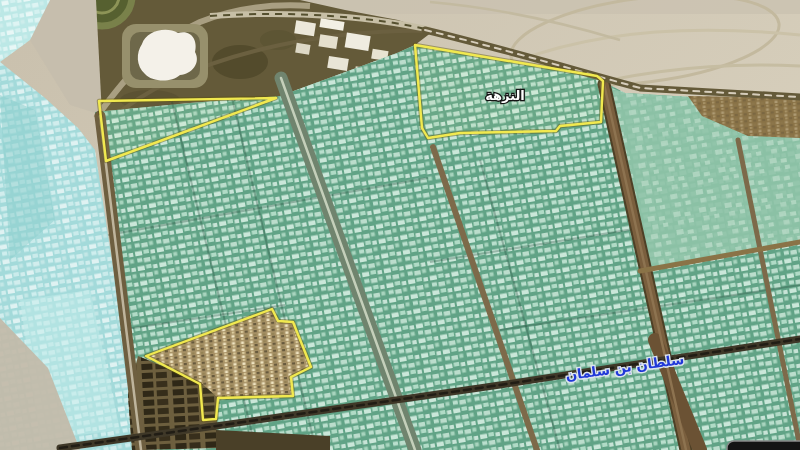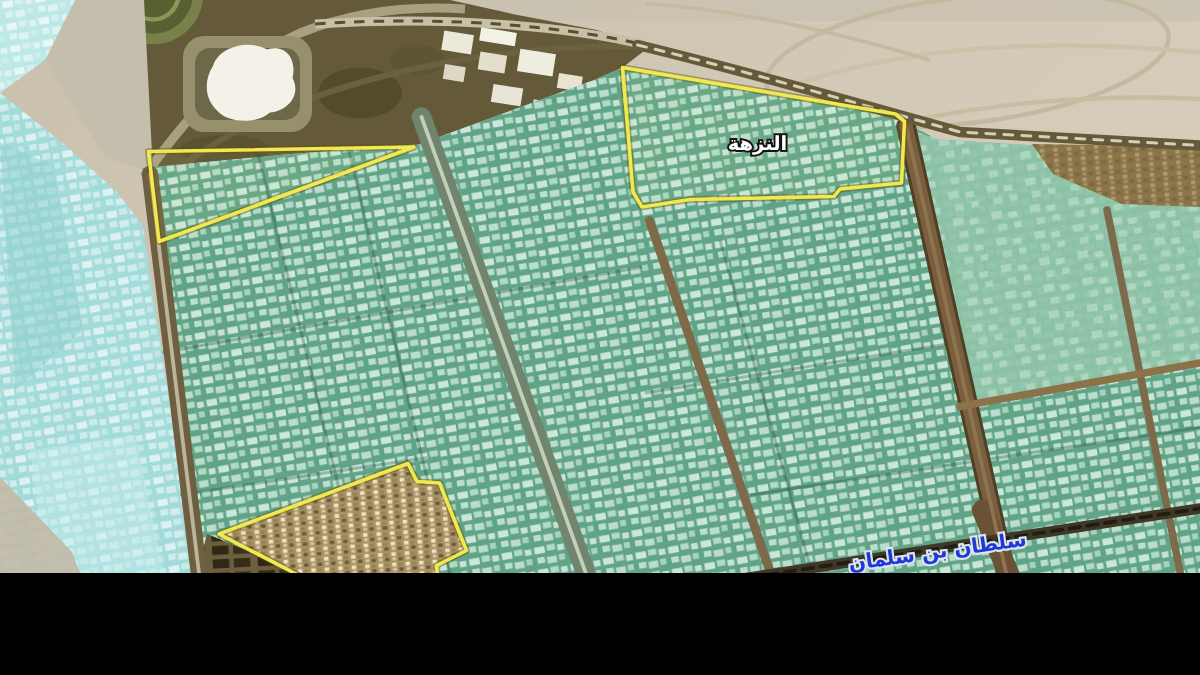--- a/index.html
+++ b/index.html
@@ -1,17 +1,17 @@
 <!DOCTYPE html>
 <html style="--color-desert: #cfc6b2; --color-desert-light: #d8d0bd; --color-olive-band: #645a39; --color-gray-corridor: #c6bead; --color-teal-urban: #61a386; --color-teal-flat: #8fc3a8; --color-cyan-urban: #a3dada; --color-cyan-light: #bce8e6; --color-old-town: #a38c63; --color-warehouse-dark: #6d5f3e; --color-brown-patch: #8a7347; --color-road-brown: #7d6a4a; --color-road-dark: #3f3828; --color-boulevard: #70846e; --color-boulevard-median: #c4cfba; --color-boundary-yellow: #f1e94f; --color-district-text: #ffffff; --color-street-text: #2038d8; --color-caption-bg: #141414;"><head>
 <meta charset="utf-8">
 <style>
   html,body { margin:0; padding:0; background:#000; }
   .stage {
-    position:relative; width:800px; height:382px; overflow:hidden;
+    position:relative; width:800px; height:450px; overflow:hidden;
     font-family:"DejaVu Sans", sans-serif;
     background: var(--color-desert, #cfc6b2);
   }
   .stage svg { display:block; width:800px; height:450px; }
   text { font-family:"DejaVu Sans", sans-serif; }
   .zone {
     fill: rgba(255,250,160,0.05);
     stroke: var(--color-boundary-yellow,#f1e94f);
     stroke-width:2.4; stroke-linejoin:round;
   }

